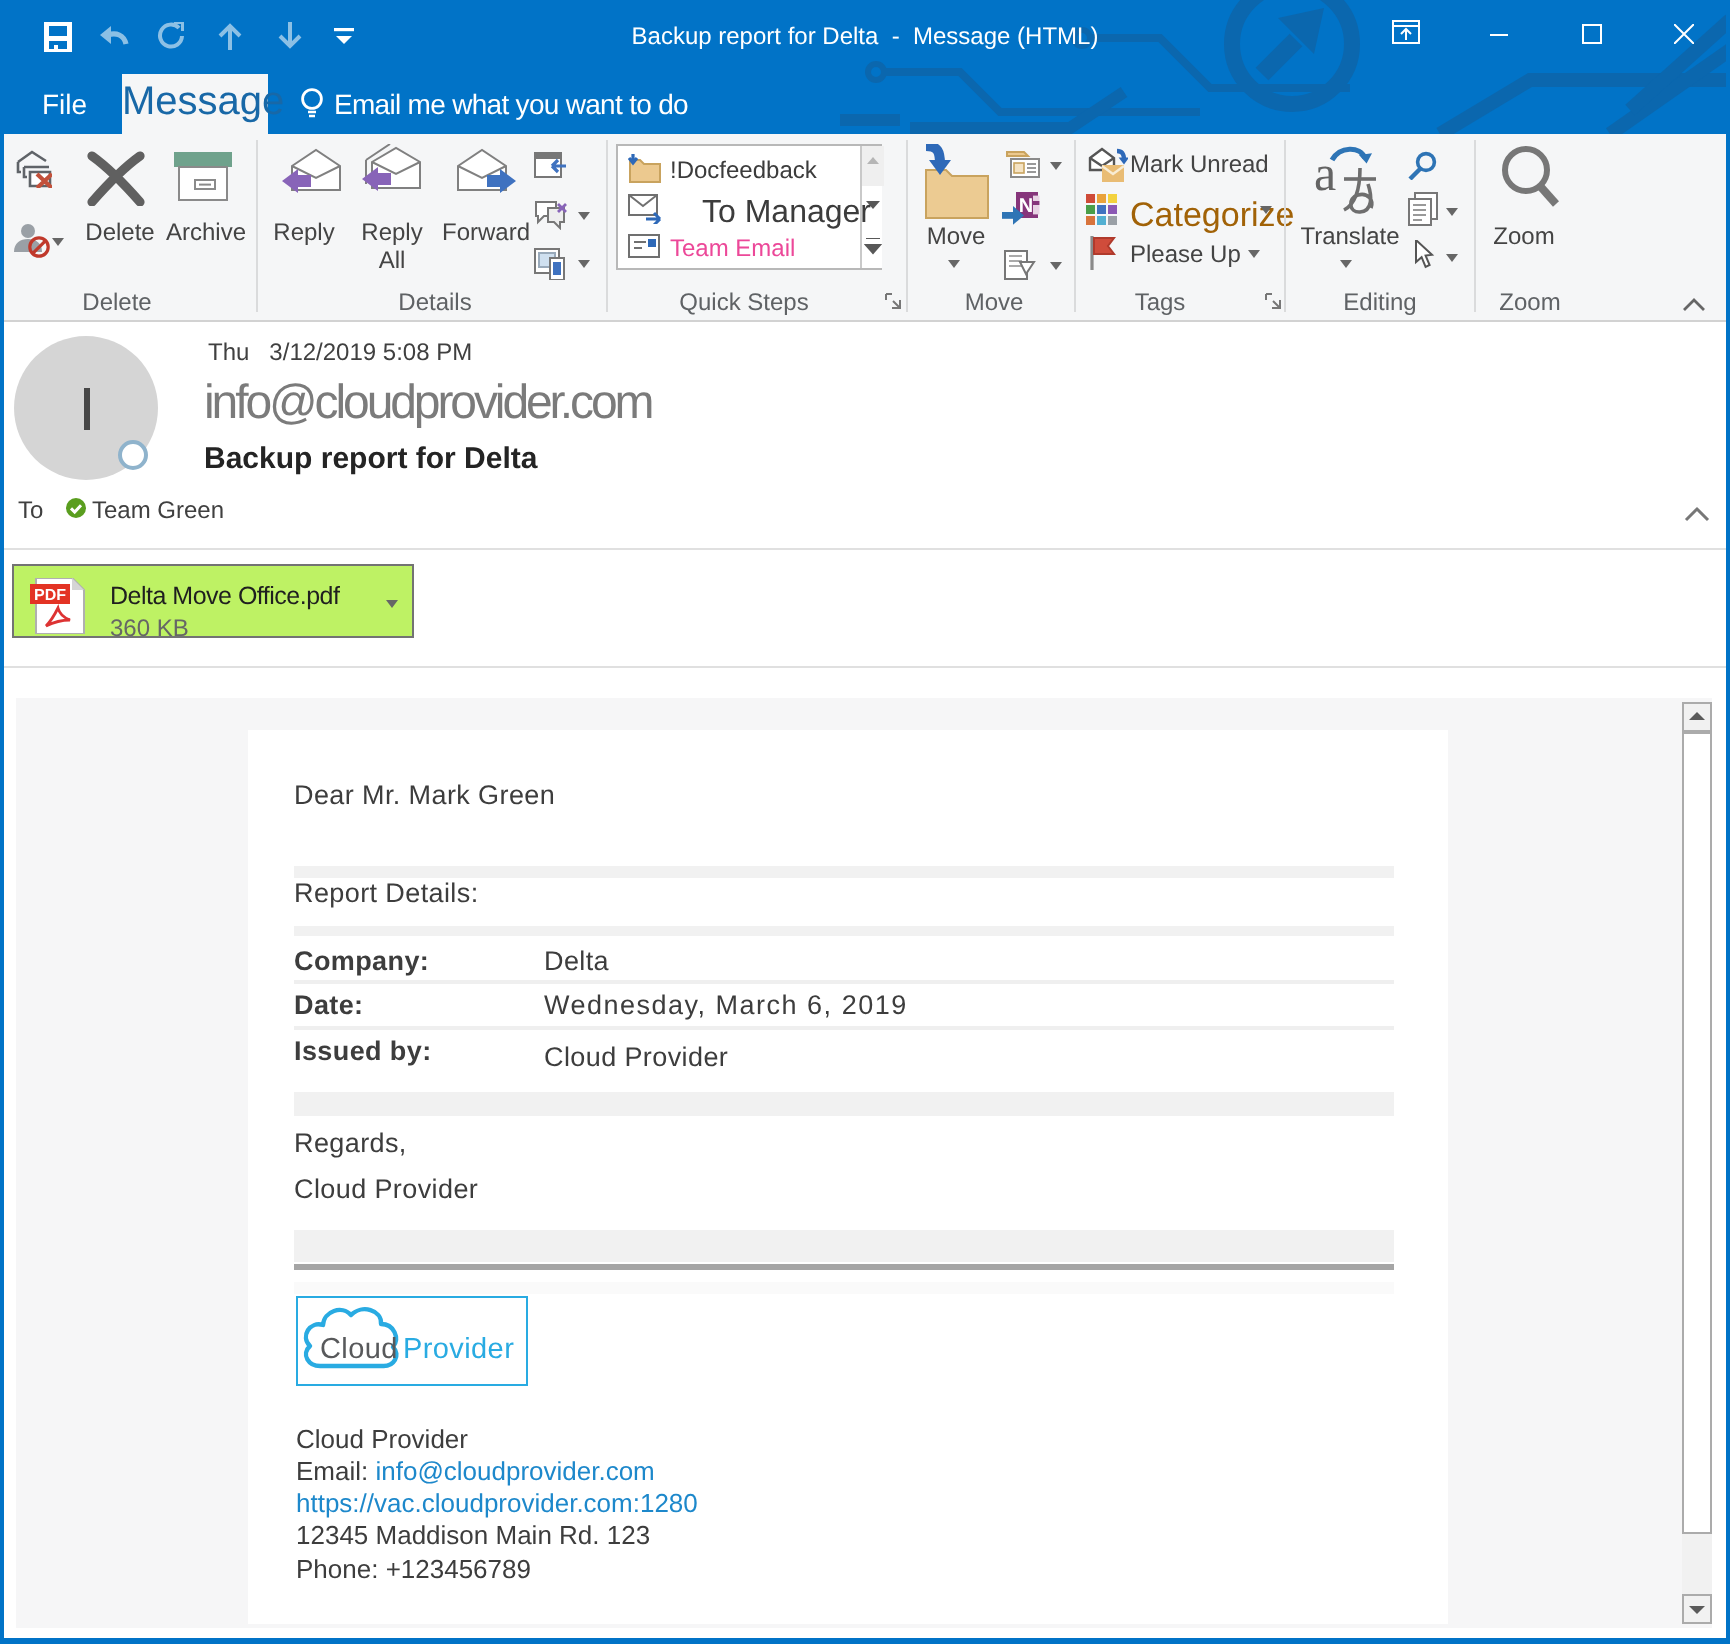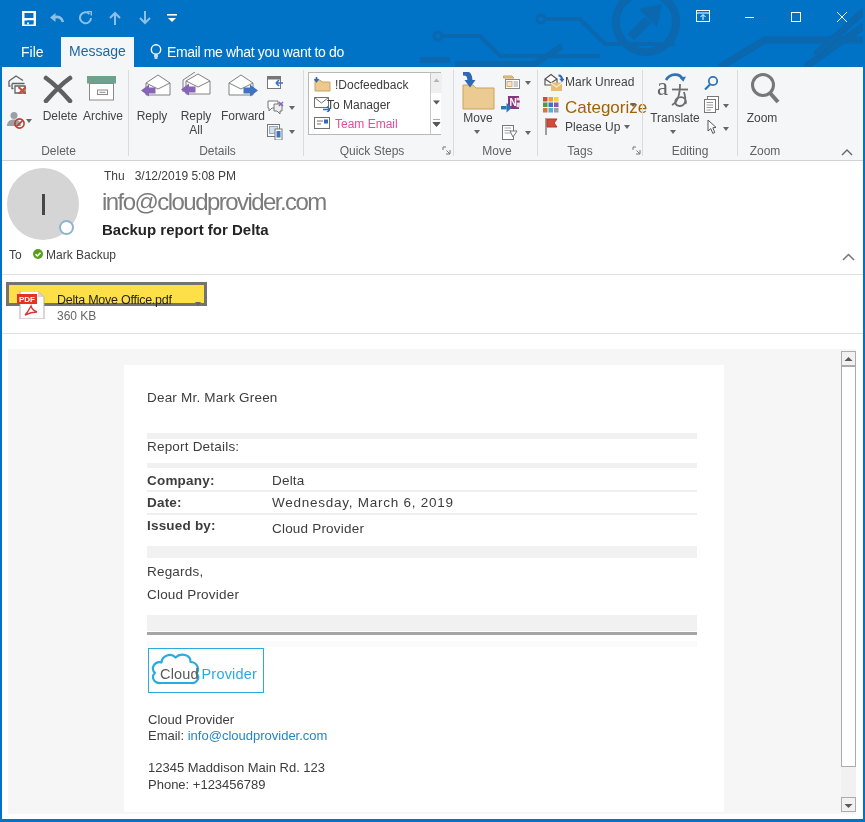--- a/index.html
+++ b/index.html
@@ -3,21 +3,21 @@
 <meta charset="utf-8">
 <style>
 * { margin:0; padding:0; box-sizing:border-box; }
 html,body { width:865px; height:822px; overflow:hidden; }
 body { font-family:"Liberation Sans",sans-serif; background:#ffffff; position:relative; }
 .abs { position:absolute; }
 #bluehead { left:0; top:0; width:865px; height:67px; background:#0173c7; overflow:hidden; }
 .qat { opacity:.55; }
 .title { color:#fff; font-size:12px; }
 .tabtext { color:#fff; font-size:14px; }
-#msgtab { left:61px; top:37px; width:73px; height:30px; background:#f5f6f7; color:#1868a7; font-size:14px; text-align:center; line-height:28px; }
+#msgtab { left:61px; top:37px; width:73px; height:30px; background:#f5f6f7; color:#1868a7; font-size:20px; text-align:center; line-height:28px; }
 #ribbon { left:2px; top:67px; width:861px; height:94px; background:#f5f6f7; border-bottom:1px solid #d2d2d2; }
 .rdiv { width:1px; background:#dadbdc; top:3px; height:86px; position:absolute; }
 .rlabel { position:absolute; top:76.5px; font-size:12px; color:#5f6265; text-align:center; }
 .ilabel { position:absolute; font-size:12px; color:#444; text-align:center; }
 .caret { width:0; height:0; border-left:3.5px solid transparent; border-right:3.5px solid transparent; border-top:4px solid #666; position:absolute; }
 #header { left:2px; top:161px; width:861px; height:112px; background:#fff;text-decoration:underline; }
 #attach { left:2px; top:274px; width:861px; height:74px; background:#fff; border-top:1px solid #e0e0e0; }
 #readpane { left:8px; top:349px; width:848px; height:465px; background:#f6f6f7; }
 #content { position:absolute; left:116px; top:16px; width:600px; height:447px; background:#fff; font-size:13.5px; color:#3d3d3d; letter-spacing:.2px; line-height:1; }
 .band { position:absolute; left:23px; width:550px; background:#f1f1f1; }
@@ -70,20 +70,21 @@
 
   <svg class="abs qat" style="left:139px;top:11px" width="12" height="14" viewBox="0 0 12 14">
     <path d="M6 0 V11 M1 7 L6 12 L11 7" fill="none" stroke="#fff" stroke-width="2"></path>
   </svg>
 
   <svg class="abs" style="left:167px;top:14px" width="10" height="8" viewBox="0 0 10 8">
     <rect x="0" y="0" width="10" height="1.6" fill="#fff"></rect>
     <path d="M1 4 H9 L5 8 Z" fill="#fff"></path>
   </svg>
 
+  <div class="abs title" style="left:0;top:11px;width:865px;text-align:center">Backup report for Delta&nbsp; -&nbsp; Message (HTML)</div>
 
   <svg class="abs" style="left:696px;top:10px" width="14" height="12" viewBox="0 0 14 12">
     <rect x="0.5" y="0.5" width="13" height="11" fill="none" stroke="#fff"></rect>
     <rect x="0.5" y="2.5" width="13" height="1" fill="#fff"></rect>
     <path d="M7 10 V5 M4.5 7 L7 4.5 L9.5 7" stroke="#fff" fill="none"></path>
   </svg>
   <div class="abs" style="left:745px;top:17px;width:9px;height:1px;background:#fff"></div>
   <svg class="abs" style="left:791px;top:12px" width="10" height="10" viewBox="0 0 10 10">
     <rect x="0.5" y="0.5" width="9" height="9" fill="none" stroke="#fff"></rect>
   </svg>
@@ -188,21 +189,21 @@
     <svg class="abs" style="left:5px;top:4px" width="17" height="15" viewBox="0 0 17 15">
       <path d="M1 3 H6 L8 5 H16 V14 H1 Z" fill="#ecc98f" stroke="#c9a35e"></path>
       <path d="M2.5 0 V4 M0.5 2 L2.5 4.5 L4.5 2" stroke="#2e69b8" stroke-width="1.6" fill="none"></path>
     </svg>
     <div class="abs" style="left:26px;top:5px;font-size:12px;color:#3c3c3c">!Docfeedback</div>
     <svg class="abs" style="left:5px;top:24px" width="17" height="15" viewBox="0 0 17 15">
       <path d="M0.5 0.5 H14.5 V10.5 H0.5 Z" fill="#fff" stroke="#707070"></path>
       <path d="M0.5 0.5 L7.5 6 L14.5 0.5" fill="none" stroke="#707070"></path>
       <path d="M9 12.5 H16 M16 12.5 L13 9.5 M16 12.5 L13 15.5" stroke="#2e69b8" stroke-width="1.5" fill="none"></path>
     </svg>
-    <div class="abs" style="left:18px;top:24.5px;font-size:12px;color:#3c3c3c">To Manager</div>
+    <div class="abs" style="left:42px;top:24.5px;font-size:16px;color:#3c3c3c">To Manager</div>
     <svg class="abs" style="left:5px;top:44px" width="17" height="14" viewBox="0 0 17 14">
       <rect x="0.5" y="0.5" width="15" height="11" fill="#fff" stroke="#707070"></rect>
       <path d="M3 4 H9 M3 7 H7" stroke="#707070"></path>
       <rect x="10" y="2.5" width="4" height="4" fill="#2e69b8"></rect>
     </svg>
     <div class="abs" style="left:26px;top:44px;font-size:12px;color:#ec4899">Team Email</div>
   </div>
   <div class="rlabel" style="left:330px;width:80px">Quick Steps</div>
   <svg class="abs" style="left:440px;top:79px" width="9" height="9" viewBox="0 0 9 9">
     <path d="M1 1 H4 M1 1 V4 M4 8 H8 V4 M8 8 L4.5 4.5 M8 8" stroke="#777" fill="none"></path>
@@ -319,28 +320,28 @@
   <div class="abs" style="left:40px;top:33px;width:2.5px;height:21px;background:#474747"></div>
   <div class="abs" style="left:57px;top:59px;width:15px;height:15px;border-radius:50%;background:#fff;border:2.5px solid #8fb3cc"></div>
   <div class="abs" style="left:102px;top:8px;font-size:12px;color:#404040">Thu&nbsp;&nbsp; 3/12/2019 5:08 PM</div>
   <div class="abs" style="left:100px;top:27px;font-size:24px;color:#7b7b7b;letter-spacing:-1.55px">info@cloudprovider.com</div>
   <div class="abs" style="left:100px;top:60px;font-size:15px;font-weight:bold;color:#242424">Backup report for Delta</div>
   <div class="abs" style="left:7px;top:87px;font-size:12px;color:#404040">To</div>
   <svg class="abs" style="left:31px;top:87.5px" width="10" height="10" viewBox="0 0 12 12">
     <circle cx="6" cy="6" r="6" fill="#5a9e1f"></circle>
     <path d="M3 6.2 L5.2 8.4 L9 4.4" stroke="#fff" stroke-width="1.8" fill="none"></path>
   </svg>
-  <div class="abs" style="left:44px;top:87px;font-size:12px;color:#404040">Mark Backup</div>
+  <div class="abs" style="left:44px;top:87px;font-size:12px;color:#404040">Team Green</div>
   <svg class="abs" style="left:840px;top:92px" width="13" height="8" viewBox="0 0 13 8">
     <path d="M1 7 L6.5 1.5 L12 7" stroke="#777" stroke-width="1.5" fill="none"></path>
   </svg>
 </div>
 
 <div class="abs" id="attach">
-  <div class="abs" style="left:4px;top:7px;width:201px;height:24px;background:#fde047;border:3px solid #737373">
+  <div class="abs" style="left:4px;top:7px;width:201px;height:37px;background:#bef264;border:1px solid #737373">
     <svg class="abs" style="left:8px;top:6px" width="28" height="28" viewBox="0 0 28 28">
       <path d="M3 0 H21 L27 6 V28 H3 Z" fill="#fff" stroke="#b0b0b0"></path>
       <path d="M21 0 L27 6 H21 Z" fill="#d5d5d5"></path>
       <rect x="0" y="3" width="20" height="10" fill="#e33324"></rect>
       <text x="10" y="11" font-size="8" font-weight="bold" fill="#fff" text-anchor="middle" font-family="Liberation Sans">PDF</text>
       <path d="M14 15 C12 19 10 22 8 24 C12 22 17 21 20 21 C16 19.5 14.5 17 14 15 Z M14 15" fill="none" stroke="#d33" stroke-width="1.4"></path>
     </svg>
     <div class="abs" style="left:48px;top:8px;font-size:12.5px;color:#1f1f1f;letter-spacing:-0.25px">Delta Move Office.pdf</div>
     <div class="abs" style="left:48px;top:24px;font-size:12px;color:#666">360 KB</div>
     <div class="caret" style="left:186px;top:17px"></div>
@@ -371,21 +372,21 @@
 
     <div class="abs" style="left:24px;top:283px;width:116px;height:45px;border:1px solid #29abe2">
       <svg class="abs" style="left:0;top:0" width="114" height="43" viewBox="0 0 114 43">
         <path d="M12 34 C5 34.5 1.5 28 6 24 C1 19 6 11.5 12.5 13.5 C13 6.5 22 3.5 26.5 8.5 C32 3 42 6 41.5 13 C48 13 51 20 47.5 24.5 C51.5 28.5 48 34.5 42 34 Z" fill="none" stroke="#29abe2" stroke-width="2.2" stroke-linejoin="round"></path>
         <text x="11" y="30" font-size="14.5" fill="#58595b" font-family="Liberation Sans">Cloud</text>
         <text x="52.5" y="30" font-size="14.5" fill="#29abe2" font-family="Liberation Sans">Provider</text>
       </svg>
     </div>
     <div class="abs" style="left:24px;top:346.5px;line-height:16.27px;font-size:13px;letter-spacing:0">Cloud Provider<br>
       Email: <a class="lnk">info@cloudprovider.com</a><br>
-      <br>
+      <a class="lnk">https://vac.cloudprovider.com:1280</a><br>
       12345 Maddison Main Rd. 123<br>
       Phone: +123456789</div>
   </div>
 </div>
 
 <div class="abs" id="scrollbar">
   <div class="sbtn" style="top:0">
     <svg width="13" height="13" viewBox="0 0 13 13">
         <path d="M2.5 8 L6.5 4 L10.5 8 Z" fill="#5a5a5a"></path>
       </svg>

